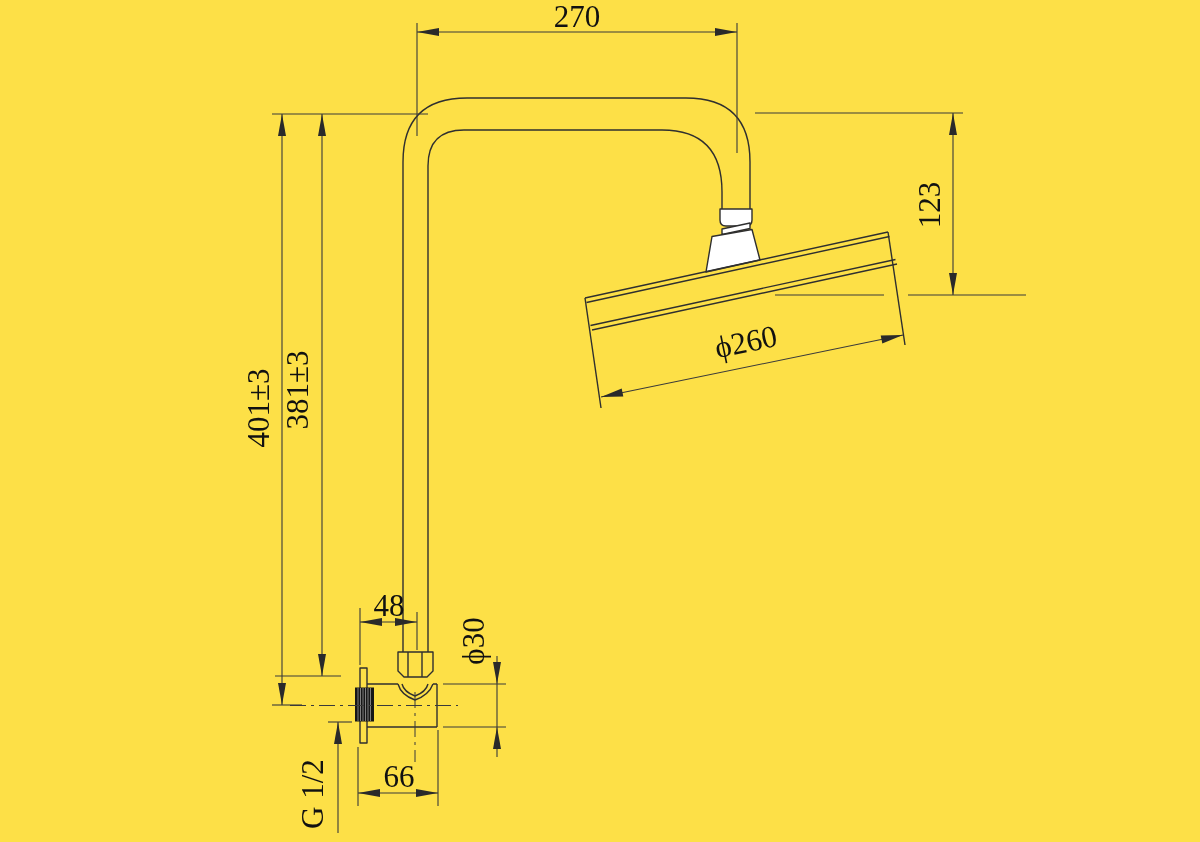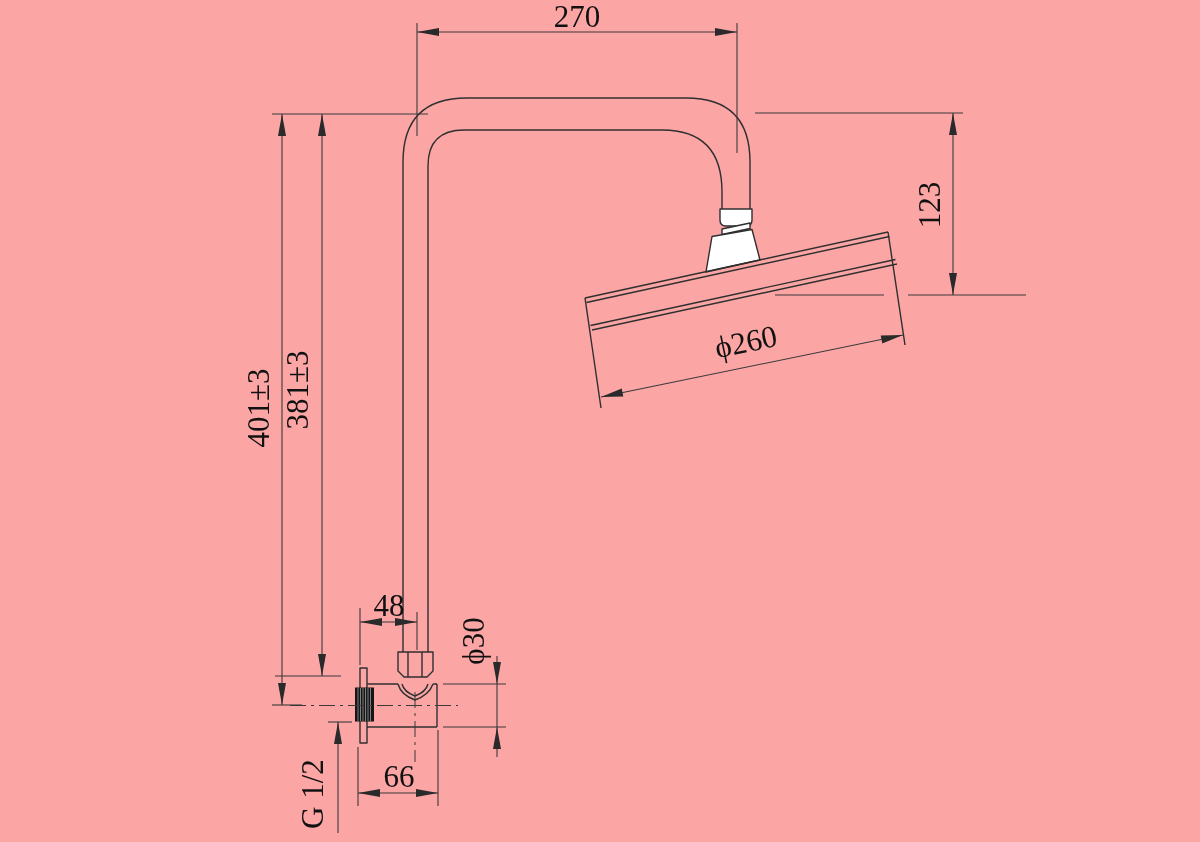--- a/index.html
+++ b/index.html
@@ -1,16 +1,16 @@
 <!DOCTYPE html>
 <html><head>
 <meta charset="utf-8">
 <style>
   html,body{margin:0;padding:0;background:#ffffff;}
-  .stage{width:1200px;height:842px;position:relative;background:#fca5a5;overflow:hidden;}
+  .stage{width:1200px;height:842px;position:relative;background:#fde047;overflow:hidden;}
   svg{display:block;}
   .part{stroke:#2f2f2f;stroke-width:1.4;fill:none;stroke-linecap:butt;stroke-linejoin:round;}
   .part-fill{stroke:#2f2f2f;stroke-width:1.4;fill:#ffffff;stroke-linejoin:round;}
   .dim{stroke:#3a3a3a;stroke-width:1.1;fill:none;}
   .arrow{fill:#2a2a2a;stroke:none;}
   .centerline{stroke:#3a3a3a;stroke-width:1;fill:none;stroke-dasharray:16 5 3 5;}
   .dim-text{font-family:"Liberation Serif","DejaVu Serif",serif;font-size:31px;fill:#111111;}
   .knurl-fill{fill:#161616;stroke:#161616;}
   .knurl-line{stroke:#9a9a9a;stroke-width:0.8;}
 </style>

